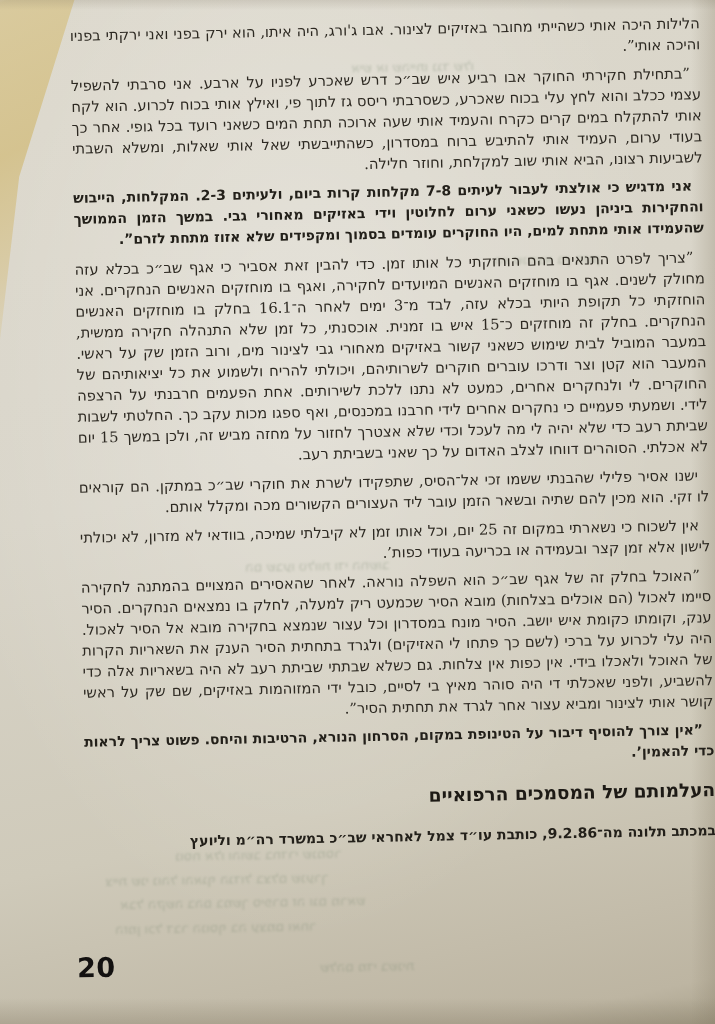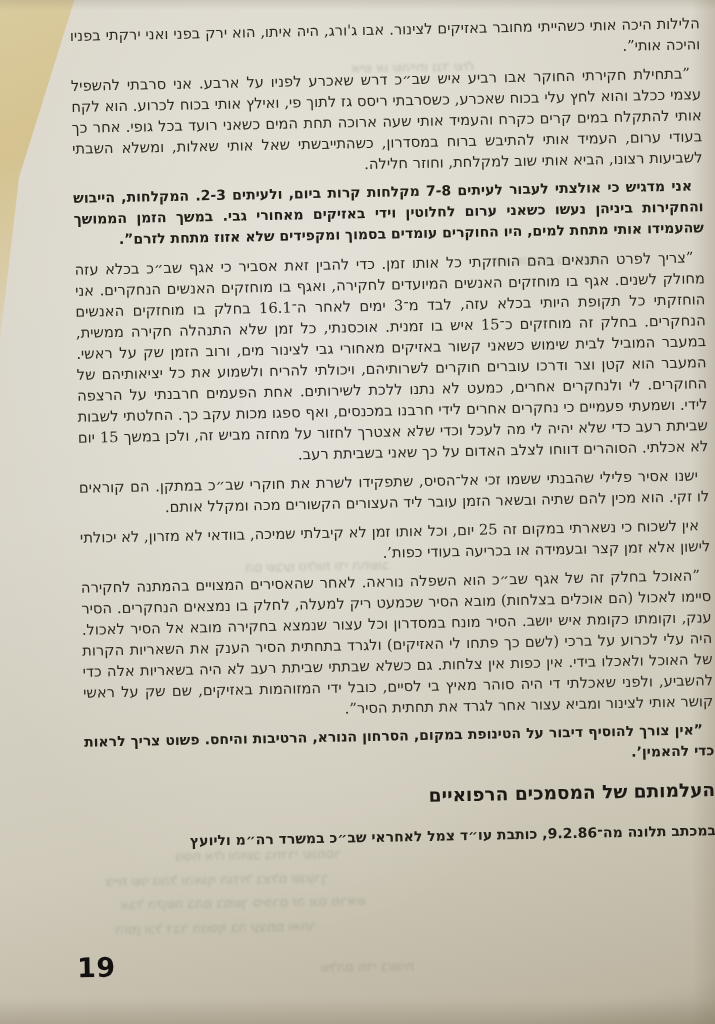--- a/index.html
+++ b/index.html
@@ -81,14 +81,14 @@
     <p class="boldpara indent">אני מדגיש כי אולצתי לעבור לעיתים 7-8 מקלחות קרות ביום, ולעיתים 2-3. המקלחות, הייבוש והחקירות ביניהן נעשו כשאני ערום לחלוטין וידי באזיקים מאחורי גבי. במשך הזמן הממושך שהעמידו אותי מתחת למים, היו החוקרים עומדים בסמוך ומקפידים שלא אזוז מתחת לזרם”.</p>
     <p class="body indent">”צריך לפרט התנאים בהם הוחזקתי כל אותו זמן. כדי להבין זאת אסביר כי אגף שב״כ בכלא עזה מחולק לשנים. אגף בו מוחזקים האנשים המיועדים לחקירה, ואגף בו מוחזקים האנשים הנחקרים. אני הוחזקתי כל תקופת היותי בכלא עזה, לבד מ־3 ימים לאחר ה־16.1 בחלק בו מוחזקים האנשים הנחקרים. בחלק זה מוחזקים כ־15 איש בו זמנית. אוכסנתי, כל זמן שלא התנהלה חקירה ממשית, במעבר המוביל לבית שימוש כשאני קשור באזיקים מאחורי גבי לצינור מים, ורוב הזמן שק על ראשי. המעבר הוא קטן וצר ודרכו עוברים חוקרים לשרותיהם, ויכולתי להריח ולשמוע את כל יציאותיהם של החוקרים. לי ולנחקרים אחרים, כמעט לא נתנו ללכת לשירותים. אחת הפעמים חרבנתי על הרצפה לידי. ושמעתי פעמיים כי נחקרים אחרים לידי חרבנו במכנסים, ואף ספגו מכות עקב כך. החלטתי לשבות שביתת רעב כדי שלא יהיה לי מה לעכל וכדי שלא אצטרך לחזור על מחזה מביש זה, ולכן במשך 15 יום לא אכלתי. הסוהרים דווחו לצלב האדום על כך שאני בשביתת רעב.</p>
     <p class="body indent">ישנו אסיר פלילי שהבנתי ששמו זכי אל־הסיס, שתפקידו לשרת את חוקרי שב״כ במתקן. הם קוראים לו זקי. הוא מכין להם שתיה ובשאר הזמן עובר ליד העצורים הקשורים מכה ומקלל אותם.</p>
     <p class="body indent">אין לשכוח כי נשארתי במקום זה 25 יום, וכל אותו זמן לא קיבלתי שמיכה, בוודאי לא מזרון, לא יכולתי לישון אלא זמן קצר ובעמידה או בכריעה בעודי כפות’.</p>
     <p class="body indent">”האוכל בחלק זה של אגף שב״כ הוא השפלה נוראה. לאחר שהאסירים המצויים בהמתנה לחקירה סיימו לאכול (הם אוכלים בצלחות) מובא הסיר שכמעט ריק למעלה, לחלק בו נמצאים הנחקרים. הסיר ענק, וקומתו כקומת איש יושב. הסיר מונח במסדרון וכל עצור שנמצא בחקירה מובא אל הסיר לאכול. היה עלי לכרוע על ברכי (לשם כך פתחו לי האזיקים) ולגרד בתחתית הסיר הענק את השאריות הקרות של האוכל ולאכלו בידי. אין כפות אין צלחות. גם כשלא שבתתי שביתת רעב לא היה בשאריות אלה כדי להשביע, ולפני שאכלתי די היה סוהר מאיץ בי לסיים, כובל ידי המזוהמות באזיקים, שם שק על ראשי קושר אותי לצינור ומביא עצור אחר לגרד את תחתית הסיר”.</p>
     <p class="boldpara indent">”אין צורך להוסיף דיבור על הטינופת במקום, הסרחון הנורא, הרטיבות והיחס. פשוט צריך לראות כדי להאמין’.</p>
     <h2 class="heading">העלמותם של המסמכים הרפואיים</h2>
     <p class="closing">במכתב תלונה מה־9.2.86, כותבת עו״ד צמל לאחראי שב״כ במשרד רה״מ וליועץ</p>
   </div>
 
-  <div class="pagenum">19</div>
+  <div class="pagenum">20</div>
 </div>
 
 </body></html>

